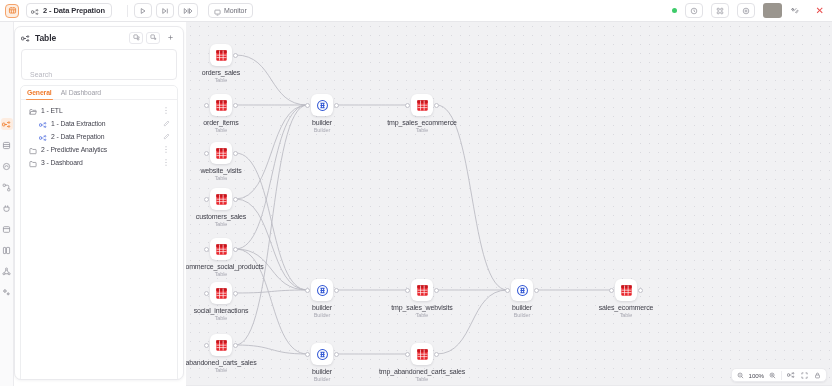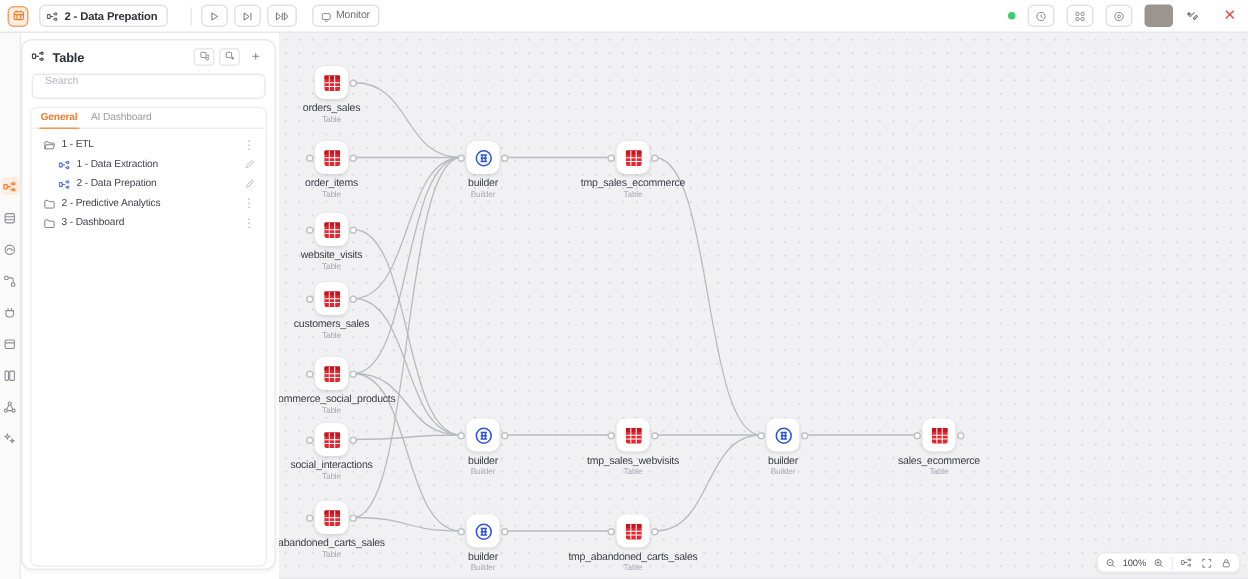--- a/index.html
+++ b/index.html
@@ -110,25 +110,25 @@
   #panel-head .ttl { font-size: 8.5px; font-weight: 700; color:#2c2c35; letter-spacing:-0.1px;}
   #panel-head .acts { margin-left:auto; display:flex; gap:3px; align-items:center;}
   .pa-btn {
     width: 14px; height: 12px; border:1px solid #e8e8ec; border-radius:3px;
     background:#fff; display:flex; align-items:center; justify-content:center;
   }
   .pa-btn.noborder { border-color: transparent; }
 
   #searchbox {
     margin: 1px 6px 0 6px;
-    height: 17px;
+    height: 31px;
     border: 1px solid #eaeaed;
     border-radius: 4px;
     background: #fff;
-    display:flex; align-items:flex-start;
+    display:flex; align-items:flex-end;
     padding: 0 6px;
   }
   #searchbox input {
     border:0; outline:0; width:100%; background:transparent;
     font-family:"Liberation Sans", sans-serif;
     font-size: 7px; color:#3a3a44;
   }
   #searchbox input::placeholder { color:#b6b6bf; }
 
   #tree-card {

